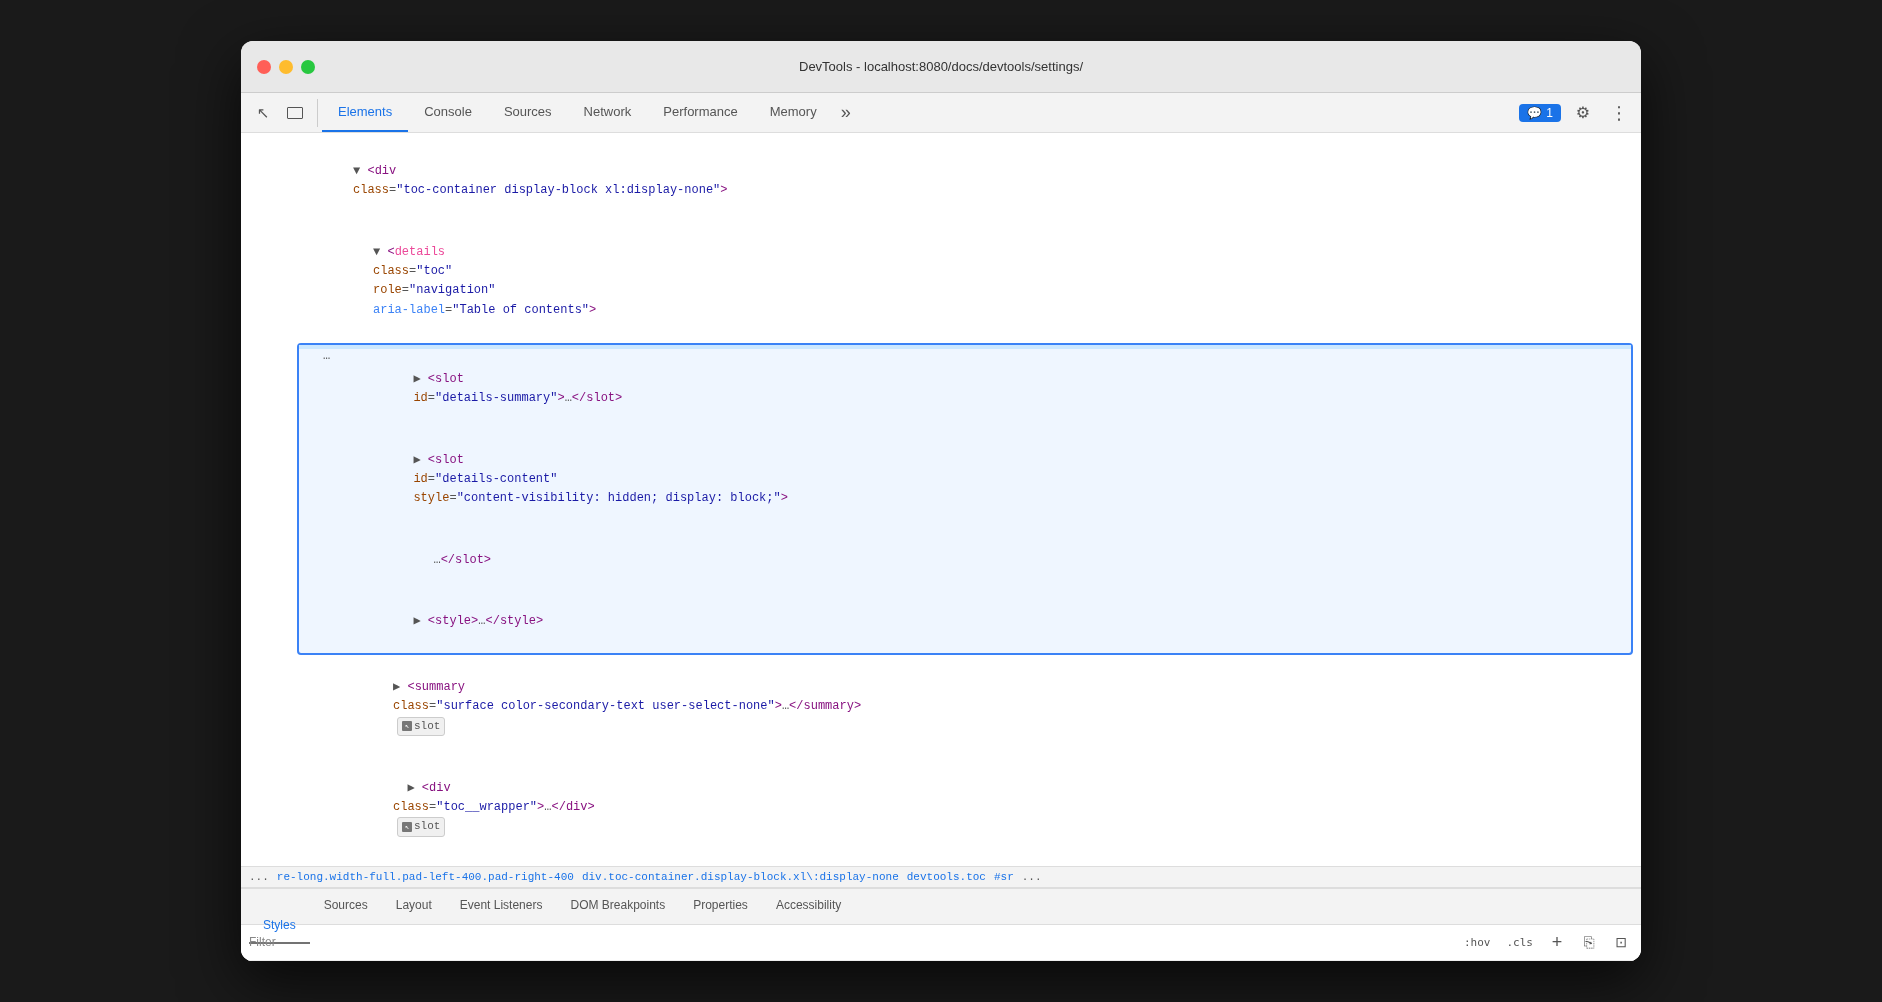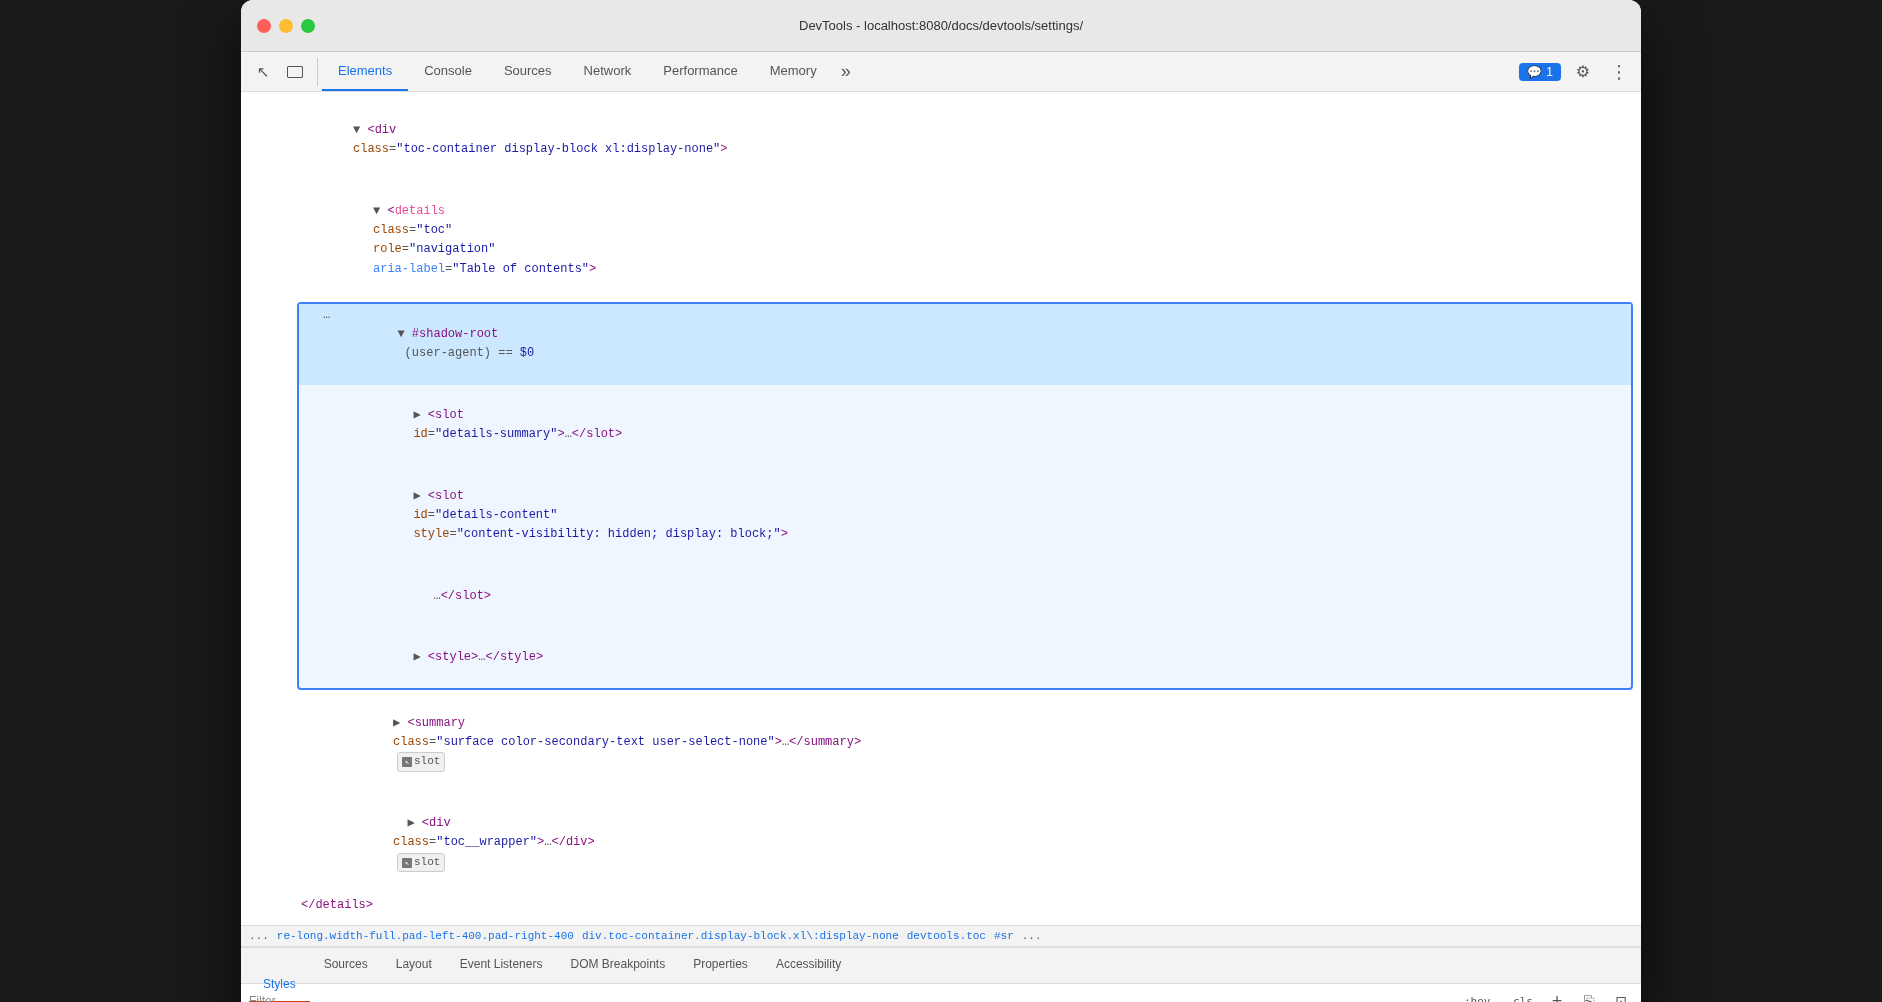--- a/index.html
+++ b/index.html
@@ -239,21 +239,21 @@
       display: flex;
       align-items: center;
       font-size: 12px;
       color: #555;
       cursor: pointer;
       border-bottom: 2px solid transparent;
     }
 
     .bottom-tab.active {
       color: #1a73e8;
-      border-bottom: 2px solid #c2410c;
+      border-bottom: 2px solid #737373;
       margin-top: 40px;
     }
 
     .filter-bar {
       display: flex;
       align-items: center;
       padding: 4px 8px;
       border-bottom: 1px solid #eee;
       font-size: 12px;
       color: #888;
@@ -382,24 +382,20 @@
           <span style="color:#3b82f6;">aria-label</span><span style="color:#555;">=</span><span style="color:#1a1aa6;">"Table of contents"</span><span style="color:#881280;">&gt;</span>
         </span>
       </div>
 
       <div style="margin: 2px 8px 2px 56px; border: 2.5px solid #3b82f6; border-radius: 4px; background: #eff6ff;">
 
         <div style="display:flex; align-items:center; position:absolute; left: 16px;"></div>
 
         <div class="dom-line" style="padding-left: 12px; background: #cce8ff;">
           <span style="color:#555; position:absolute; left:24px;">…</span>
-          <span>
-            <span style="color:#555;">▼ </span><span style="color:#881280;">#shadow-root</span>
-            <span style="color:#555;"> (user-agent) == </span><span style="color:#1a1aa6;">$0</span>
-          </span>
         </div>
 
         <div class="dom-line" style="padding-left: 28px;">
           <span>
             <span style="color:#555;">▶ </span><span style="color:#881280;">&lt;</span><span style="color:#881280;">slot</span>
             <span style="color:#994500;">id</span><span style="color:#555;">=</span><span style="color:#1a1aa6;">"details-summary"</span><span style="color:#881280;">&gt;</span><span style="color:#555;">…</span><span style="color:#881280;">&lt;/</span><span style="color:#881280;">slot</span><span style="color:#881280;">&gt;</span>
           </span>
         </div>
 
         <div class="dom-line" style="padding-left: 28px;">
@@ -438,23 +434,20 @@
         <span>
           <span style="color:#555;">  ▶ </span><span style="color:#881280;">&lt;</span><span style="color:#881280;">div</span>
           <span style="color:#994500;">class</span><span style="color:#555;">=</span><span style="color:#1a1aa6;">"toc__wrapper"</span><span style="color:#881280;">&gt;</span><span style="color:#555;">…</span><span style="color:#881280;">&lt;/</span><span style="color:#881280;">div</span><span style="color:#881280;">&gt;</span>
           <span class="slot-badge">
             <span style="display:inline-block; width:10px; height:10px; background:#777; border-radius:1px; font-size:7px; color:white; text-align:center; line-height:10px;">↖</span>
             <span>slot</span>
           </span>
         </span>
       </div>
 
-      <div class="dom-line indent-1">
-        <span style="color:#881280;">&lt;/details&gt;</span>
-      </div>
 
     </div>
 
     <div class="breadcrumb-bar">
       <span style="color:#555; cursor:pointer;">...</span>
       <span style="color:#555;"> </span>
       <span class="breadcrumb-item">re-long.width-full.pad-left-400.pad-right-400</span>
       <span style="color:#555;"> </span>
       <span class="breadcrumb-item">div.toc-container.display-block.xl\:display-none</span>
       <span style="color:#555;"> </span>

